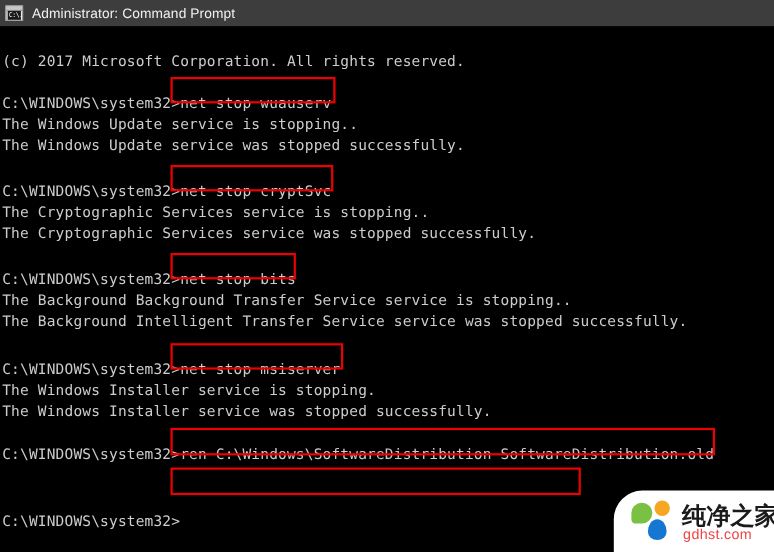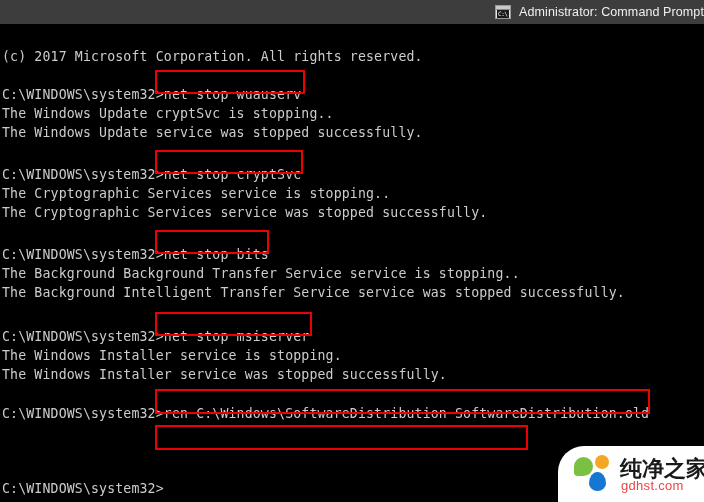--- a/index.html
+++ b/index.html
@@ -28,21 +28,20 @@
     position: absolute;
     left: 0;
     top: 0;
     width: 704px;
     height: 24px;
     background: #3d3d3d;
     display: flex;
     align-items: center;
     box-sizing: border-box;
     padding-left: 5px;
-    justify-content: flex-end;
   }
   #title-icon {
     width: 16px;
     height: 14px;
     flex: 0 0 auto;
     margin-right: 8px;
     position: relative;
     background: #e8e8e8;
     border: 1px solid #9a9a9a;
     box-sizing: border-box;
@@ -187,21 +186,21 @@
       <span class="prompt">C:\.</span>
     </span>
     <span id="title-text">Administrator: Command Prompt</span>
   </div>
 
   <div id="console">
 
     <div class="line" style="top:23px">(c) 2017 Microsoft Corporation. All rights reserved.</div>
     <div class="line blank" style="top:42px"></div>
     <div class="line" style="top:61px">C:\WINDOWS\system32&gt;net stop wuauserv</div>
-    <div class="line" style="top:80px">The Windows Update cryptSvc is stopping..</div>
+    <div class="line" style="top:80px">The Windows Update service is stopping..</div>
     <div class="line" style="top:99px">The Windows Update service was stopped successfully.</div>
     <div class="line blank" style="top:118px"></div>
     <div class="line blank" style="top:137px"></div>
 
     <div class="line" style="top:141px">C:\WINDOWS\system32&gt;net stop cryptSvc</div>
     <div class="line" style="top:179px">The Cryptographic Services service was stopped successfully.</div>
     <div class="line" style="top:160px">The Cryptographic Services service is stopping..</div>
     <div class="line blank" style="top:198px"></div>
 
     <div class="line" style="top:221px">C:\WINDOWS\system32&gt;net stop bits</div>
@@ -210,21 +209,21 @@
     <div class="line blank" style="top:278px"></div>
 
     <div class="line" style="top:303px">C:\WINDOWS\system32&gt;net stop msiserver</div>
     <div class="line" style="top:341px">The Windows Installer service was stopped successfully.</div>
     <div class="line" style="top:322px">The Windows Installer service is stopping.</div>
     <div class="line blank" style="top:360px"></div>
 
     <div class="line" style="top:380px">C:\WINDOWS\system32&gt;ren C:\Windows\SoftwareDistribution SoftwareDistribution.old</div>
     <div class="line blank" style="top:399px"></div>
     <div class="line blank" style="top:436px"></div>
-    <div class="line" style="top:455px">C:\WINDOWS\system32&gt;</div>
+    <div class="line" style="top:441px">C:\WINDOWS\system32&gt;</div>
 
     <div class="hl" style="left:155px;  top:46px;  width:150px; height:24px;"></div>
     <div class="hl" style="left:155px;  top:126px; width:148px; height:24px;"></div>
     <div class="hl" style="left:155px;  top:206px; width:114px; height:24px;"></div>
     <div class="hl" style="left:155px;  top:288px; width:157px; height:24px;"></div>
     <div class="hl" style="left:155px;  top:365px; width:495px; height:25px;"></div>
     <div class="hl" style="left:155px;  top:401px; width:373px; height:25px;"></div>
 
   </div>
 

